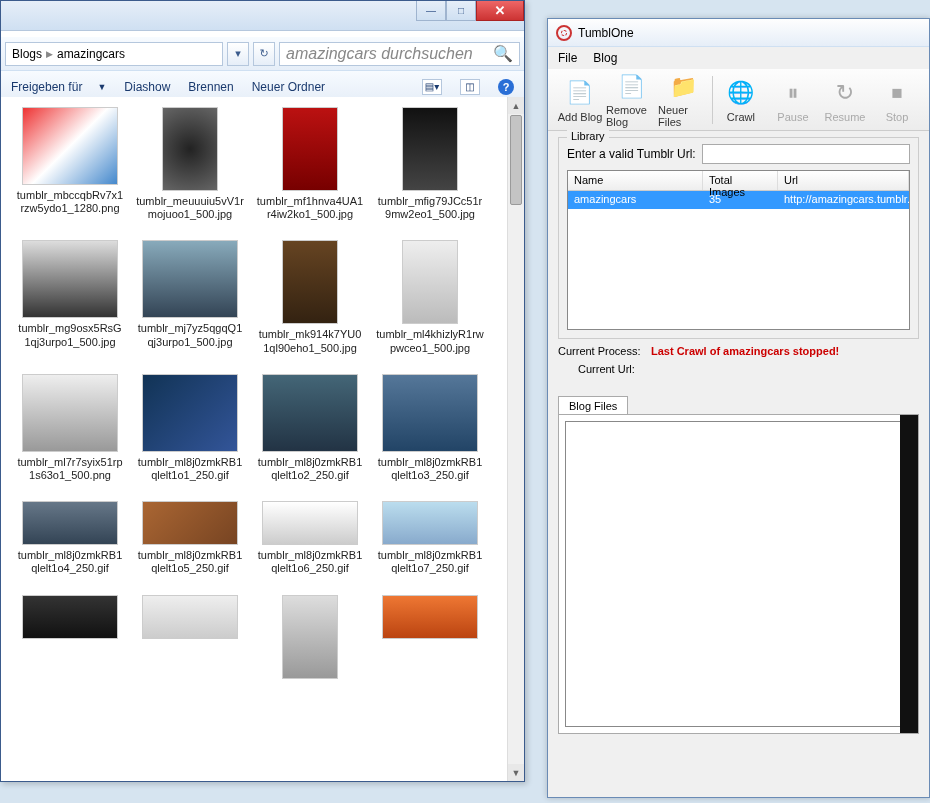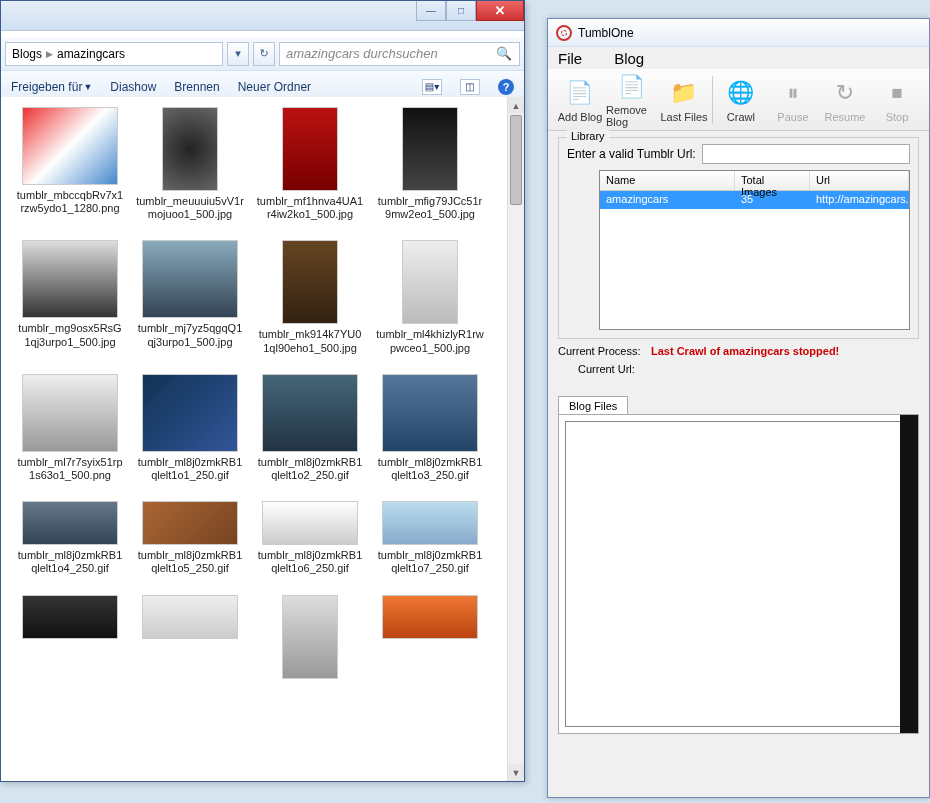--- a/index.html
+++ b/index.html
@@ -10,25 +10,25 @@
 .bg-hint { position:absolute; top:3px; left:95px; color:#8895a5; font-size:12px; }
 .bg-hint.r { left:390px; }
 .ex-titlebar { height:30px; background: linear-gradient(#e6eef8,#cfe0f2); position:relative; border-bottom:1px solid #b5c7dd; }
 .winbtns { position:absolute; right:0; top:0; display:flex; }
 .winbtn { width:30px; height:20px; background:linear-gradient(#e6eef8,#cfe0f2); border:1px solid #9fb4cf; border-top:none; display:flex; align-items:center; justify-content:center; font-size:10px; color:#3b5b8c; }
 .winbtn.close { width:48px; background:linear-gradient(#e66,#c33); color:#fff; border-color:#a22; font-weight:bold; font-size:13px; }
 .ex-nav { height:34px; background:linear-gradient(#f7fbff,#e6eef8); display:flex; align-items:center; padding:4px 4px; gap:4px; border-bottom:1px solid #cfe0f2;margin-top:6px; }
 .bc { flex:0 0 auto; display:flex; align-items:center; height:24px; border:1px solid #b5c7dd; background:#fff; padding:0 6px; font-size:12px; gap:4px; width:218px; }
 .bc .sep { color:#888; font-size:9px; }
 .navbtn { width:22px; height:24px; border:1px solid #b5c7dd; background:linear-gradient(#fff,#e6eef8); display:flex; align-items:center; justify-content:center; font-size:11px; color:#3b5b8c; }
-.searchbox { flex:1; height:24px; border:1px solid #b5c7dd; background:#fff; display:flex; align-items:center; padding:0 6px; font-size:13px; color:#888; font-style:italic; position:relative; }
+.searchbox { flex:1; height:24px; border:1px solid #b5c7dd; background:#fff; display:flex; align-items:center; padding:0 6px; font-size:16px; color:#888; font-style:italic; position:relative; }
 .searchbox .mag { position:absolute; right:6px; color:#3b6; font-style:normal; }
 .ex-toolbar { height:32px; background:linear-gradient(#f7fbff,#e6eef8); display:flex; align-items:center; padding:0 10px; gap:18px; font-size:12px; color:#1a3a6e; border-bottom:1px solid #cfe0f2; }
 .ex-toolbar .spacer { flex:1; }
-.tb-item { display:flex; align-items:center; gap:1px; }
+.tb-item { display:flex; align-items:center; gap:15px; }
 .tb-icon { width:20px; height:16px; border:1px solid #b5c7dd; background:#fff; display:flex; align-items:center; justify-content:center; font-size:10px; }
 .help { width:16px; height:16px; border-radius:50%; background:#2a6fd6; color:#fff; display:flex; align-items:center; justify-content:center; font-size:11px; font-weight:bold; }
 
 .ex-content { position:absolute; top:96px; bottom:0; left:0; right:0; overflow:hidden; background:#fff; }
 .scrollbar { position:absolute; right:0; top:0; bottom:0; width:17px; background:#f0f0f0; border-left:1px solid #ddd; }
 .scrollbar .thumb { position:absolute; top:18px; left:2px; right:2px; height:90px; background:#c4c4c4; border:1px solid #9a9a9a; border-radius:2px; }
 .scrollbar .arr { position:absolute; left:0; right:0; height:17px; display:flex; align-items:center; justify-content:center; font-size:9px; color:#666; background:#e8e8e8; }
 .scrollbar .arr.up { top:0; } .scrollbar .arr.dn { bottom:0; }
 
 .thumbs { padding:10px 6px 10px 14px; display:grid; grid-template-columns:repeat(4, 110px); gap:19px 10px; }
@@ -42,34 +42,34 @@
 .c5{background:linear-gradient(#ddd,#333);} .c6{background:linear-gradient(#8ab,#345);} .c7{background:linear-gradient(#642,#321);} .c8{background:linear-gradient(#eee,#bbb);}
 .c9{background:linear-gradient(#eee,#999);} .c10{background:linear-gradient(135deg,#135,#359);} .c11{background:linear-gradient(#467,#234);} .c12{background:linear-gradient(#579,#246);}
 .c13{background:linear-gradient(#678,#345);} .c14{background:linear-gradient(135deg,#a63,#742);} .c15{background:linear-gradient(#fff,#ccc);} .c16{background:linear-gradient(#bde,#8ac);}
 .c17{background:linear-gradient(#333,#111);} .c18{background:linear-gradient(#eee,#ccc);} .c19{background:linear-gradient(#ddd,#999);} .c20{background:linear-gradient(#e73,#b41);}
 
 
 .tumblone { position:absolute; left:547px; top:18px; width:383px; height:780px; background:#f0f0f0; border:1px solid #6a8bb5; box-shadow:0 0 6px rgba(0,0,0,.2); }
 .to-titlebar { height:28px; background:linear-gradient(#fefefe,#e6eef8); display:flex; align-items:center; padding:0 8px; gap:6px; font-size:12px; border-bottom:1px solid #cfe0f2; }
 .to-logo { width:16px; height:16px; border:2px solid #c33; border-radius:50%; position:relative; }
 .to-logo::after { content:""; position:absolute; inset:3px; border:1px dashed #c33; border-radius:50%; }
-.to-menu { height:22px; display:flex; align-items:center; padding:0 10px; gap:32px; font-size:15px; background:#f0f0f0; }
+.to-menu { height:22px; display:flex; align-items:center; padding:0 10px; gap:16px; font-size:12px; background:#f0f0f0; }
 .to-toolbar { height:62px; background:linear-gradient(#fdfdfd,#ececec); display:flex; align-items:center; padding:0 6px; border-bottom:1px solid #ccc; }
 .to-btn { display:flex; flex-direction:column; align-items:center; justify-content:center; width:60px; height:56px; font-size:11px; color:#333; gap:2px; }
 .to-btn.dis { color:#aaa; }
 .to-btn .ico { width:32px; height:32px; display:flex; align-items:center; justify-content:center; font-size:22px; }
 .to-sep { width:1px; height:48px; background:#ccc; margin:0 2px; }
 
 .to-body { padding:6px 10px; font-size:12px; }
 .grp { border:1px solid #ccc; padding:6px 8px 8px; margin-bottom:6px; position:relative; background:#f0f0f0; }
 .grp-title { position:absolute; top:-8px; left:8px; background:#f0f0f0; padding:0 4px; font-size:11px; }
 .url-row { display:flex; align-items:center; gap:6px; }
 .url-input { flex:1; height:20px; border:1px solid #aaa; background:#fff; padding:0 4px; font-size:11px; }
 
-.listview { border:1px solid #888; background:#fff; height:160px; margin-top:6px; position:relative;margin-left:32px; }
+.listview { border:1px solid #888; background:#fff; height:160px; margin-top:6px; position:relative; }
 .lv-head { display:flex; background:linear-gradient(#fff,#eee); border-bottom:1px solid #ccc; height:20px; font-size:11px; }
 .lv-head div { padding:3px 6px; border-right:1px solid #ddd; }
 .lv-row { display:flex; background:#3399ff; color:#fff; height:18px; font-size:11px; }
 .lv-row div { padding:2px 6px; overflow:hidden; white-space:nowrap; }
 .col-name{width:135px;} .col-ti{width:75px;} .col-url{flex:1;}
 
 .status-row { display:flex; align-items:center; gap:8px; font-size:11px; margin:6px 0; }
 .status-row .lbl { width:85px; }
 .status-row .val.red { color:#c00; font-weight:bold; }
 
@@ -219,21 +219,21 @@
     <div class="to-btn">
         <div class="ico" style="color:#2a2;">📄</div>
         <span>Add Blog</span>
       </div>
     <div class="to-btn">
         <div class="ico" style="color:#c33;">📄</div>
         <span>Remove Blog</span>
       </div>
     <div class="to-btn">
         <div class="ico" style="color:#e8a030;">📁</div>
-        <span>Last Files</span>
+        <span>Neuer Files</span>
       </div>
     <div class="to-sep"></div>
     <div class="to-btn">
         <div class="ico" style="color:#39c;">🌐</div>
         <span>Crawl</span>
       </div>
     <div class="to-btn dis">
         <div class="ico">⏸</div>
         <span>Pause</span>
       </div>

